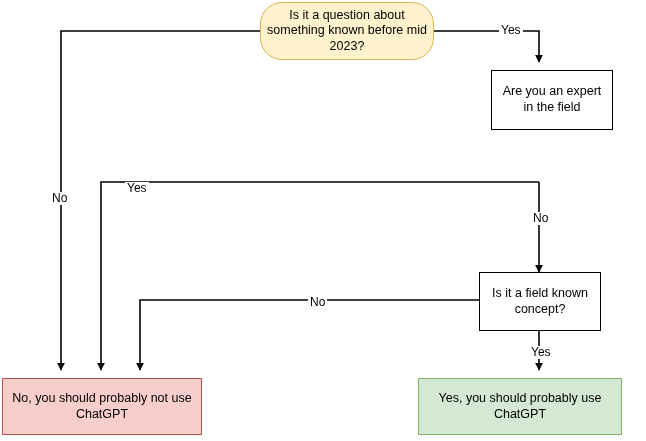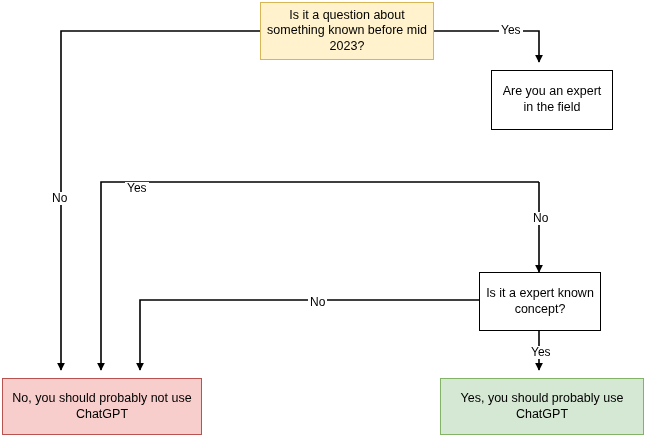--- a/index.html
+++ b/index.html
@@ -85,37 +85,37 @@
       <path d="M 539 182 L 101 182 L 101 370" marker-end="url(#arrow)"></path>
 
       <path d="M 539 182 L 539 272" marker-end="url(#arrow)"></path>
 
       <path d="M 479 300 L 140 300 L 140 370" marker-end="url(#arrow)"></path>
 
       <path d="M 539 331 L 539 370" marker-end="url(#arrow)"></path>
     </g>
   </svg>
 
-  <div class="node node-decision-start" style="left:260px; top:2px; width:174px; height:58px;">
+  <div class="node node-decision-start" style="left:260px; top:2px; width:174px; height:58px;border-radius:22px;">
     <span>Is it a question about something known before mid 2023?</span>
   </div>
 
   <div class="node node-decision" style="left:491px; top:70px; width:122px; height:60px;">
     <span>Are you an expert in the field</span>
   </div>
 
   <div class="node node-decision" style="left:479px; top:272px; width:122px; height:59px;">
-    <span>Is it a expert known concept?</span>
+    <span>Is it a field known concept?</span>
   </div>
 
   <div class="node node-terminal-no" style="left:2px; top:378px; width:200px; height:57px;">
     <span>No, you should probably not use ChatGPT</span>
   </div>
 
-  <div class="node node-terminal-yes" style="left:440px; top:378px; width:204px; height:57px;">
+  <div class="node node-terminal-yes" style="left:418px; top:378px; width:204px; height:57px;">
     <span>Yes, you should probably use ChatGPT</span>
   </div>
 
   <div class="edge-label" style="left:50px; top:192px;">No</div>
 
   <div class="edge-label" style="left:499px; top:24px;">Yes</div>
 
   <div class="edge-label" style="left:125px; top:182px;">Yes</div>
 
   <div class="edge-label" style="left:531px; top:212px;">No</div>

